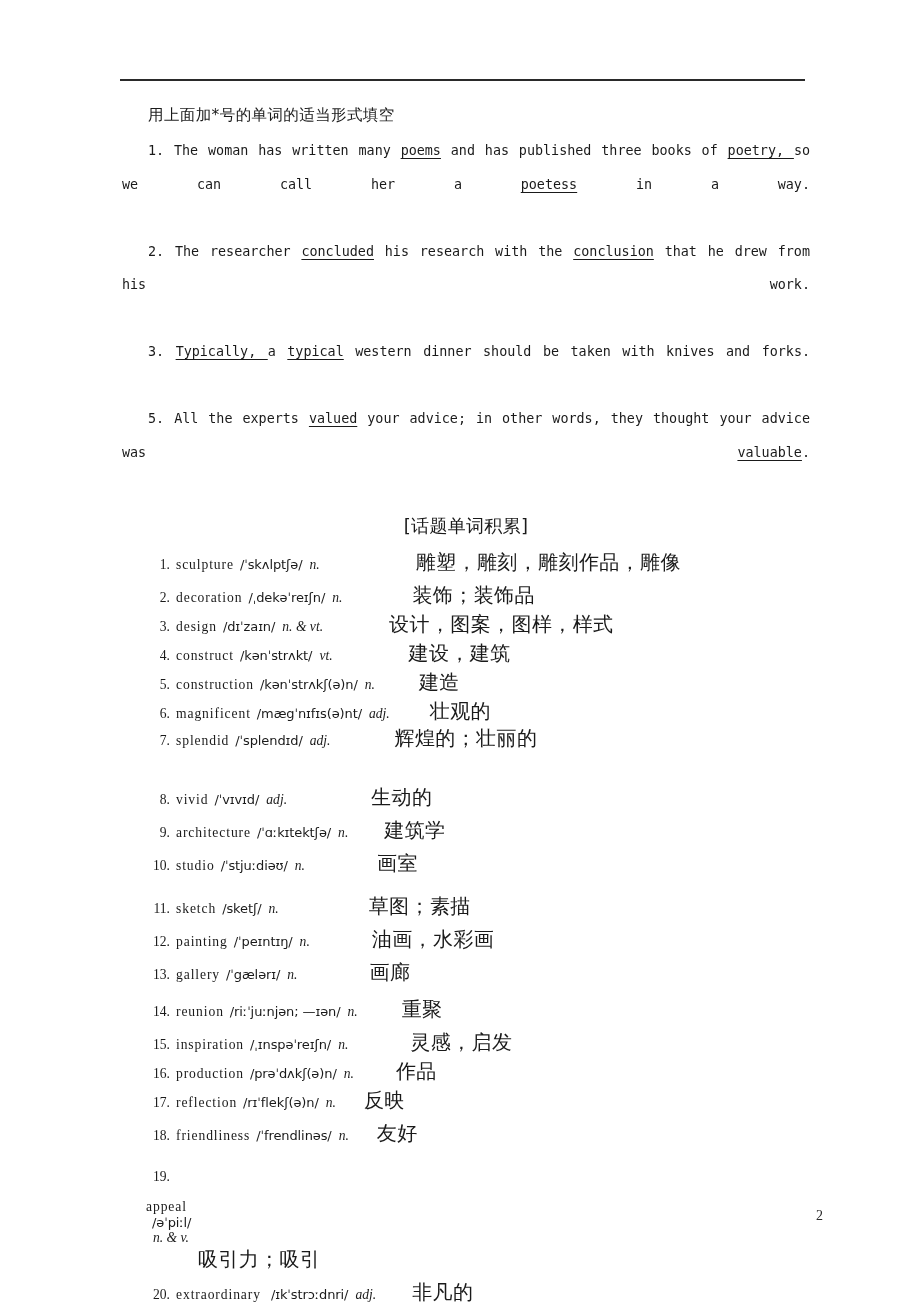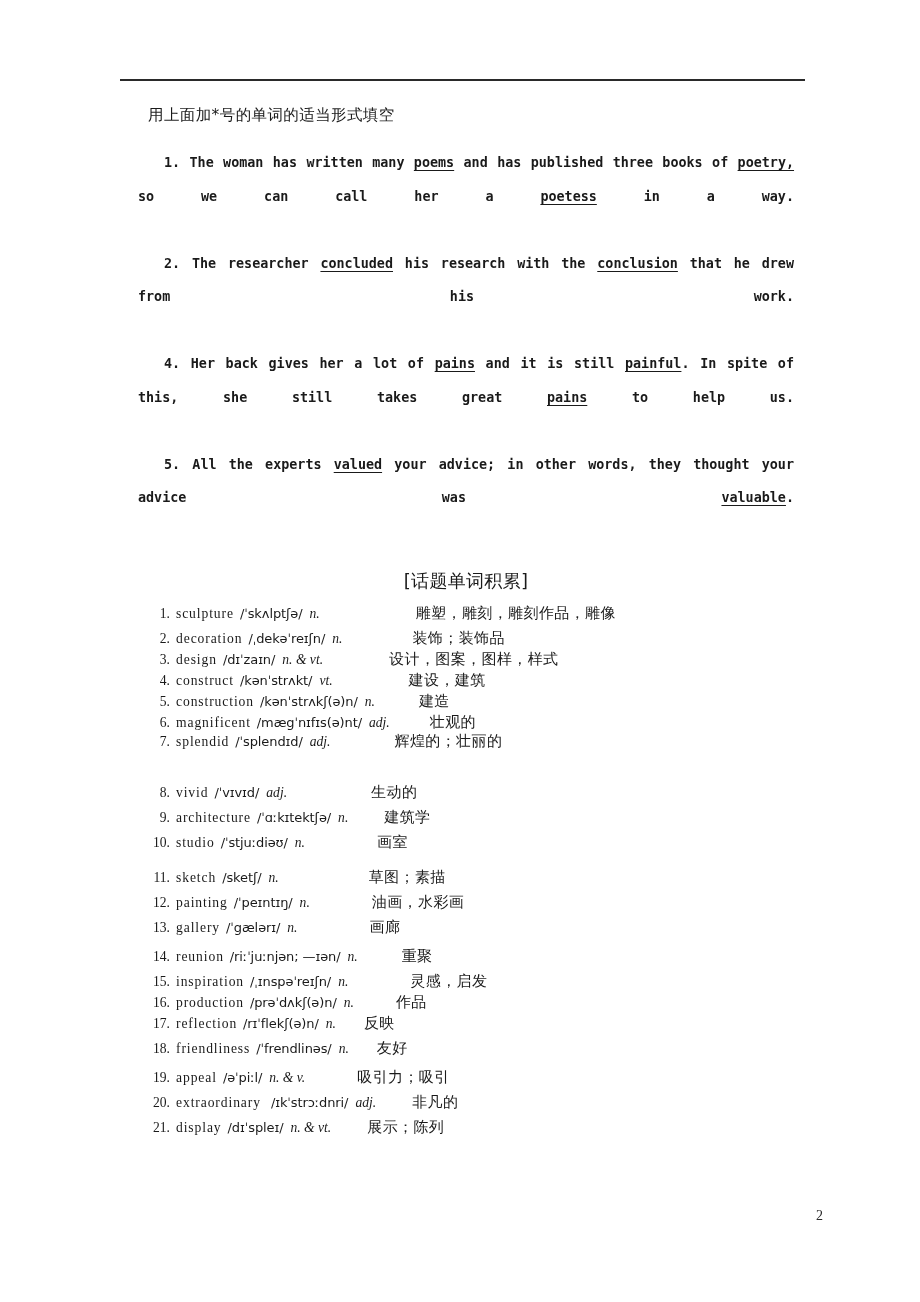--- a/index.html
+++ b/index.html
@@ -46,24 +46,23 @@
     font-size: 15.5px;
     line-height: 30px;
     text-indent: 26px;
     letter-spacing: 0.4px;
     margin: 0 0 4px 0;
     white-space: nowrap;
   }
 
   
   .ex-list {
-    margin: 16px;
+    margin: 0;
     padding: 0;
     list-style: none;
-    font-weight: bold;
   }
   .ex-item {
     font-family: "DejaVu Sans Mono", monospace;
     font-size: 13.4px;
     line-height: 33.5px;
     text-align: justify;
     text-indent: 26px;
     margin: 0;
     word-spacing: 0.5px;
   }
@@ -119,21 +118,21 @@
     padding-left: 6px;
     letter-spacing: -0.1px;
   }
   .v-pos {
     font-family: "Liberation Serif", serif;
     font-style: italic;
     padding-left: 7px;
   }
   .v-gloss {
     font-family: "DejaVu Sans", sans-serif;
-    font-size: 15px;
+    font-size: 20px;
     letter-spacing: 0.4px;
   }
 
   
   .page-number {
     position: absolute;
     right: 97px;
     top: 1208px;
     font-family: "Liberation Serif", serif;
     font-size: 14px;
@@ -147,21 +146,21 @@
 
   <div class="top-rule"></div>
 
   <div class="content">
 
     <p class="cn-heading">用上面加*号的单词的适当形式填空</p>
 
     <ol class="ex-list">
         <li class="ex-item"><span>1.</span> <span>The woman has written many </span><span class="u">poems</span><span> and has published three books of </span><span class="u">poetry, </span><span>so we can call her a </span><span class="u">poetess</span><span> in a way.</span></li>
         <li class="ex-item"><span>2.</span> <span>The researcher </span><span class="u">concluded</span><span> his research with the </span><span class="u">conclusion</span><span> that he drew from his work.</span></li>
-        <li class="ex-item"><span>4.</span> <span>Her back gives her a lot of </span><span class="u">pains</span><span> and it is still </span><span class="u">painful</span><span>. In spite of this, she still takes great </span><span class="u">pains</span><span> to help us.</span></li>
+        <li class="ex-item"><span>3.</span> <span class="u">Typically, </span><span>a </span><span class="u">typical</span><span> western dinner should be taken with knives and forks.</span></li>
         <li class="ex-item"><span>5.</span> <span>All the experts </span><span class="u">valued</span><span> your advice; in other words, they thought your advice was </span><span class="u">valuable</span><span>.</span></li>
       </ol>
 
     <p class="vocab-title">[话题单词积累]</p>
 
     <ol class="vocab-list">
         <li class="vocab-row" style="margin-top: 6px;">
           <span class="v-num">1.</span>
           <span class="v-word">sculpture</span>
           <span class="v-ipa">/ˈskʌlptʃə/</span>
@@ -280,21 +279,21 @@
           <span class="v-pos">n.</span>
           <span class="v-gloss" style="padding-left: 28px;">反映</span>
         </li>
         <li class="vocab-row" style="margin-top: 6px;">
           <span class="v-num">18.</span>
           <span class="v-word">friendliness</span>
           <span class="v-ipa">/ˈfrendlinəs/</span>
           <span class="v-pos">n.</span>
           <span class="v-gloss" style="padding-left: 28px;">友好</span>
         </li>
-        <li class="vocab-row" style="margin-top: 10px;">
+        <li class="vocab-row" style="margin-top: 22px; flex-direction: column;">
           <span class="v-num">19.</span>
           <span class="v-word">appeal</span>
           <span class="v-ipa">/əˈpiːl/</span>
           <span class="v-pos">n. &amp; v.</span>
           <span class="v-gloss" style="padding-left: 52px;">吸引力；吸引</span>
         </li>
         <li class="vocab-row" style="margin-top: 6px;">
           <span class="v-num">20.</span>
           <span class="v-word">extraordinary</span>
           <span class="v-ipa" style="padding-left: 10px;">/ɪkˈstrɔːdnri/</span>

